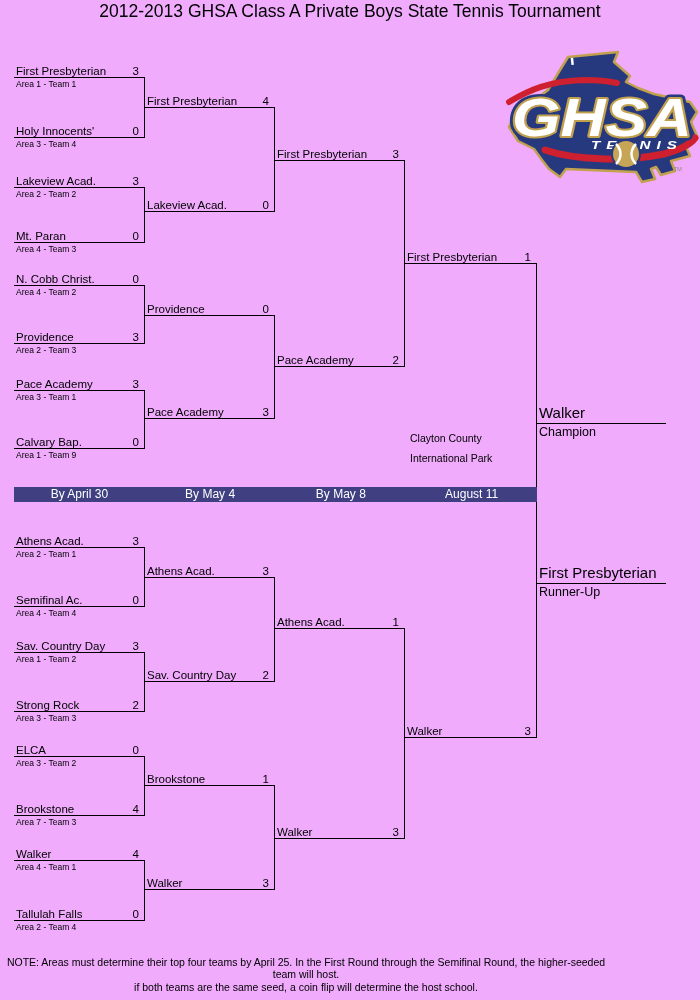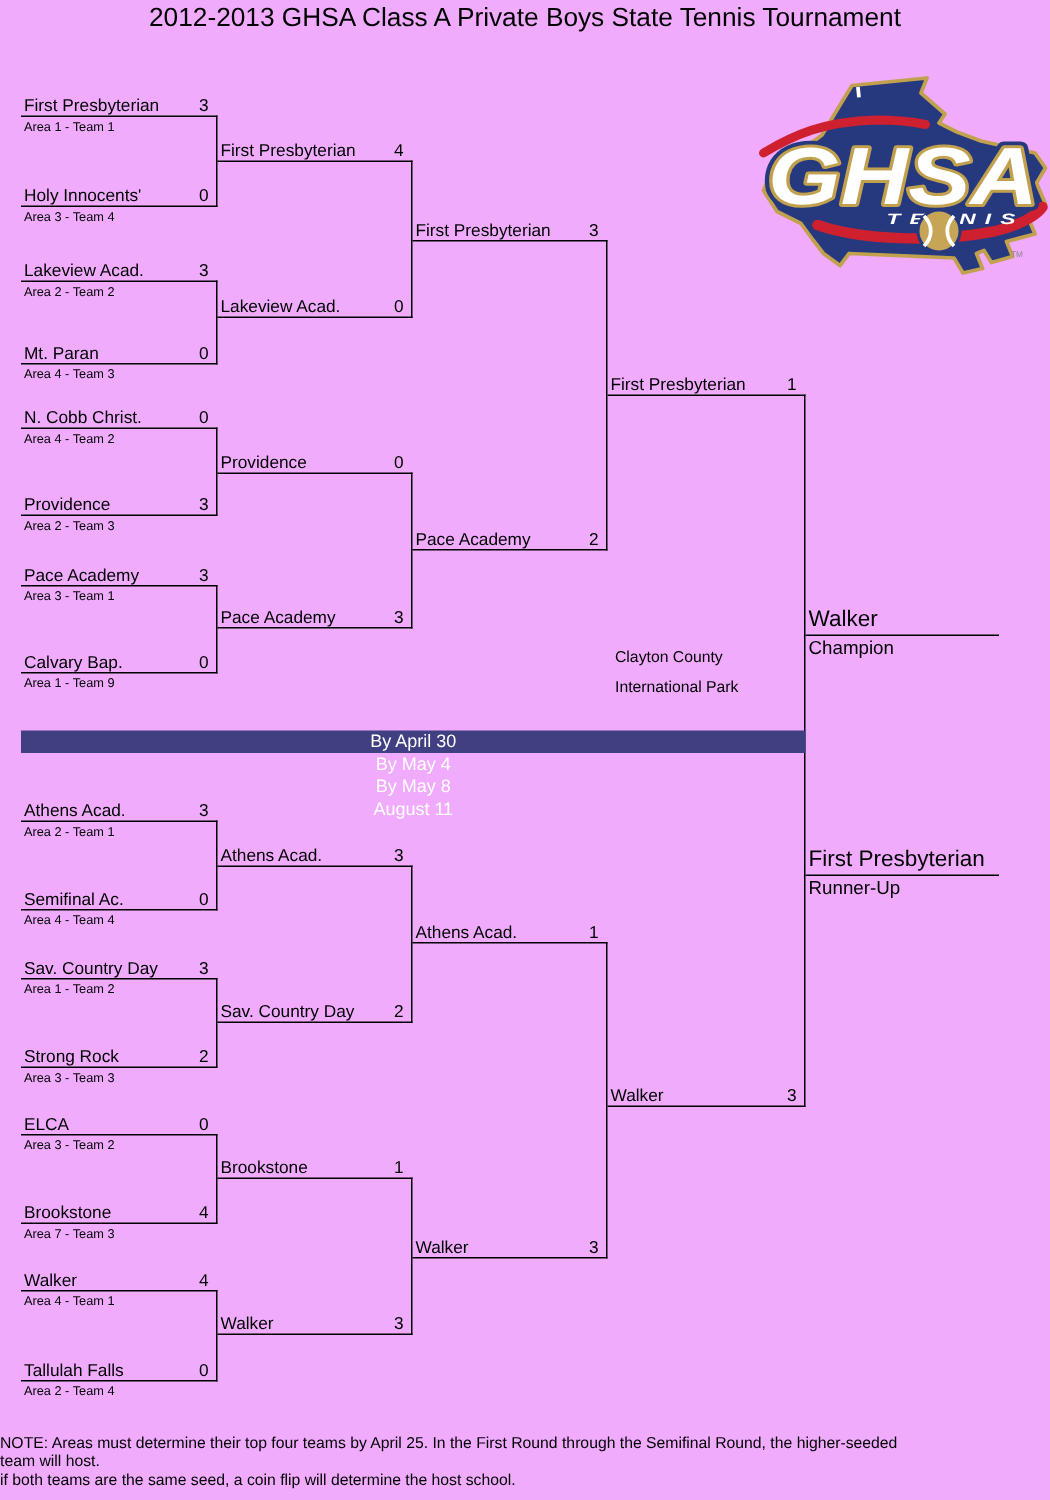--- a/index.html
+++ b/index.html
@@ -8,33 +8,33 @@
   #title{position:absolute;top:1px;left:0;width:700px;text-align:center;
          font-size:17.5px;white-space:nowrap;}
   
   .slot{position:absolute;height:15px;border-bottom:1px solid #000;font-size:11.5px;}
   .slot .name{position:absolute;left:2px;bottom:0;white-space:nowrap;}
   .slot .score{position:absolute;right:6px;bottom:0;}
   .seed{position:absolute;font-size:8.5px;white-space:nowrap;}
   .vline{position:absolute;width:1px;background:#000;}
   
   #schedule-bar{position:absolute;left:14px;top:487px;width:523px;height:15px;
-                display:flex;color:#fff;font-size:12px;flex-direction:column;}
+                display:flex;color:#fff;font-size:12px;}
   #schedule-bar .cell{flex:1;text-align:center;line-height:15px;white-space:nowrap;}
   
   .venue{position:absolute;left:410px;font-size:10.5px;white-space:nowrap;}
   #venue-line1{top:432px;} #venue-line2{top:452px;}
   
   .result{position:absolute;left:537px;width:129px;}
   #champion{top:404px;} #runner-up{top:564px;}
   .res-team{font-size:15px;height:19px;border-bottom:1px solid #000;
             padding-left:2px;white-space:nowrap;}
   .res-label{font-size:12.5px;padding-left:2px;padding-top:1px;white-space:nowrap;}
   
-  #note{position:absolute;top:956px;left:0;width:612px;
+  #note{position:absolute;top:956px;left:0;width:612px;text-align:center;
         font-size:10.5px;line-height:1.17;}
   
   #logo{position:absolute;left:504px;top:50px;width:196px;height:140px;}
 </style>
 </head>
 <body>
 
 <div id="page">
 
   <div id="title">2012-2013 GHSA Class A Private Boys State Tennis Tournament</div>

